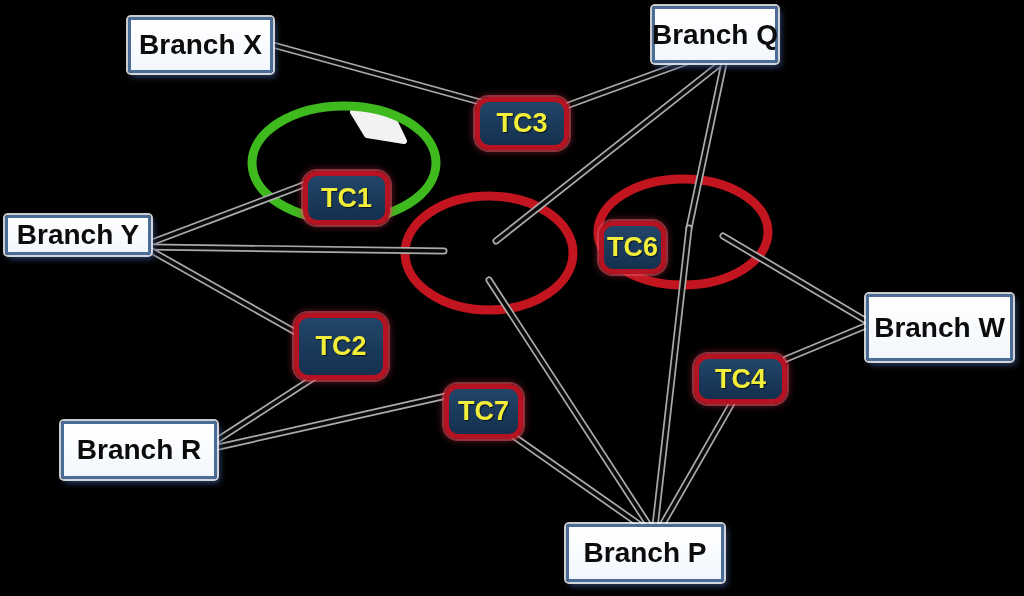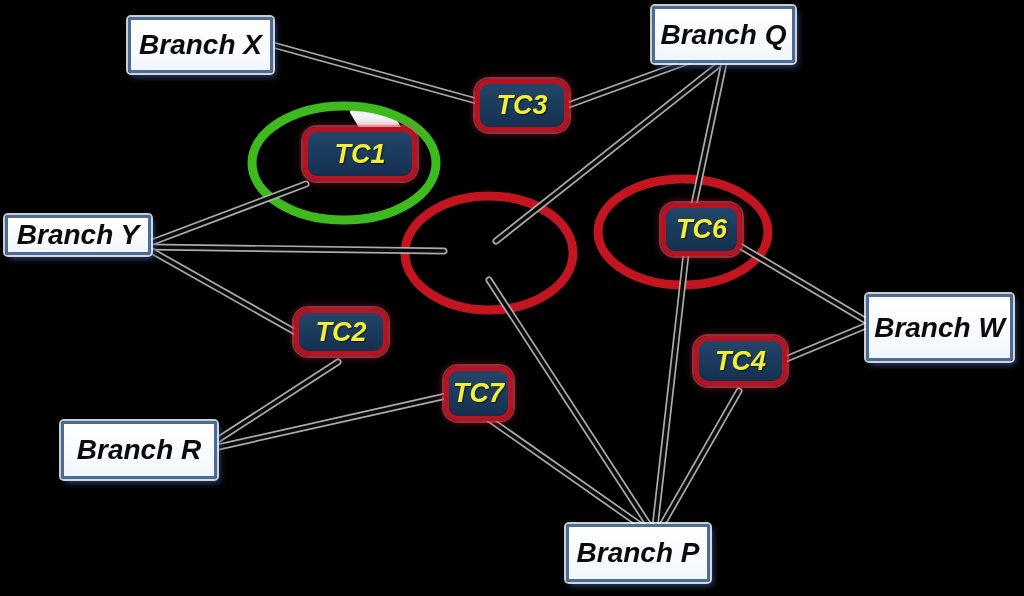--- a/index.html
+++ b/index.html
@@ -5,38 +5,39 @@
   html,body{margin:0;padding:0;background:#000;}
   .stage{
     position:relative;width:1024px;height:596px;
     background:var(--background,#000);
     font-family:"Liberation Sans",sans-serif;
     overflow:hidden;
   }
   .layer{position:absolute;left:0;top:0;z-index:2;}
   .node{
     position:absolute;display:flex;align-items:center;justify-content:center;
-    font-weight:bold;box-sizing:border-box;z-index:4;white-space:nowrap;font-style:italic;
+    font-weight:bold;box-sizing:border-box;z-index:4;white-space:nowrap;
   }
   .branch{
     background:linear-gradient(180deg,#ffffff,#f2f7fd);
     border:3px solid var(--branch-border,#4c6c98);
     border-radius:3px;
     color:var(--branch-text,#0c0c0c);
     font-size:28px;
     box-shadow:0 0 0 2px rgba(255,255,255,.8), 3px 4px 6px rgba(55,75,125,.85);
   }
   .tc{
     background:linear-gradient(180deg,#224669,#15304f);
     border:5px solid var(--tc-border,#b51322);
     border-radius:14px;
     color:var(--tc-text,#f2ee3a);
     font-size:27px;
     text-shadow:1px 1px 1px rgba(0,0,0,.65);
     box-shadow:0 0 0 2px rgba(226,85,100,.5), 0 0 7px 2px rgba(210,50,70,.45);
+    margin-top:18px;
   }
   .edge-halo{stroke:var(--edge-halo,#ababab);stroke-width:7;stroke-linecap:round;fill:none;}
   .edge-core{stroke:var(--edge,#0a0a0a);stroke-width:3.6;stroke-linecap:round;fill:none;}
   .hl{fill:none;stroke-width:9;}
   .hl-green{stroke:var(--highlight-green,#3eba1e);}
   .hl-red{stroke:var(--highlight-red,#c2151f);}
   .blob{fill:#ffffff;stroke:#ffffff;stroke-width:6;stroke-linejoin:round;opacity:.95;}
 </style>
 </head>
 <body>
@@ -109,48 +110,48 @@
     </g>
     <g class="edge">
       <line class="edge-halo" x1="739" y1="391" x2="661" y2="527"></line>
       <line class="edge-core" x1="739" y1="391" x2="661" y2="527"></line>
     </g>
   </svg>
 
   <div class="node branch" style="left:128px;top:17px;width:145px;height:56px">
     <span>Branch X</span>
   </div>
-  <div class="node branch" style="left:652px;top:6px;width:143px;height:57px">
+  <div class="node branch" style="left:652px;top:6px;width:126px;height:57px">
     <span>Branch Q</span>
   </div>
   <div class="node branch" style="left:5px;top:215px;width:146px;height:40px">
     <span>Branch Y</span>
   </div>
   <div class="node branch" style="left:866px;top:294px;width:147px;height:67px">
     <span>Branch W</span>
   </div>
   <div class="node branch" style="left:61px;top:421px;width:156px;height:58px">
     <span>Branch R</span>
   </div>
-  <div class="node branch" style="left:566px;top:524px;width:144px;height:58px">
+  <div class="node branch" style="left:566px;top:524px;width:158px;height:58px">
     <span>Branch P</span>
   </div>
 
   <div class="node tc" style="left:475px;top:79px;width:94px;height:53px">
     <span>TC3</span>
   </div>
-  <div class="node tc" style="left:303px;top:127px;width:114px;height:54px">
+  <div class="node tc" style="left:303px;top:153px;width:87px;height:54px">
     <span>TC1</span>
   </div>
-  <div class="node tc" style="left:661px;top:203px;width:81px;height:53px">
+  <div class="node tc" style="left:599px;top:203px;width:67px;height:53px">
     <span>TC6</span>
   </div>
-  <div class="node tc" style="left:294px;top:308px;width:94px;height:48px">
+  <div class="node tc" style="left:294px;top:295px;width:94px;height:67px">
     <span>TC2</span>
   </div>
   <div class="node tc" style="left:694px;top:336px;width:93px;height:50px">
     <span>TC4</span>
   </div>
-  <div class="node tc" style="left:444px;top:366px;width:69px;height:55px">
+  <div class="node tc" style="left:444px;top:366px;width:79px;height:55px">
     <span>TC7</span>
   </div>
 
 </div>
 
 </body></html>

